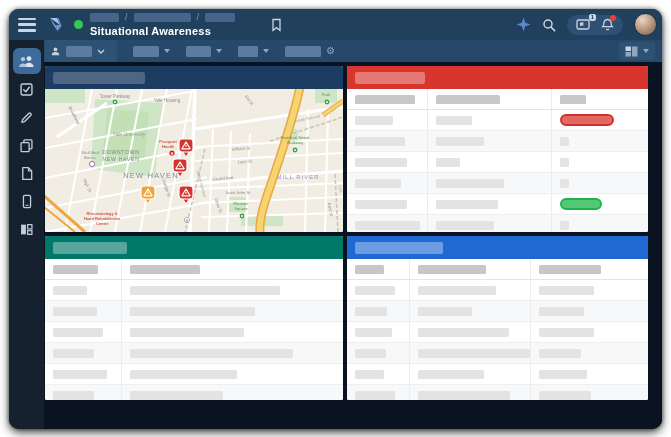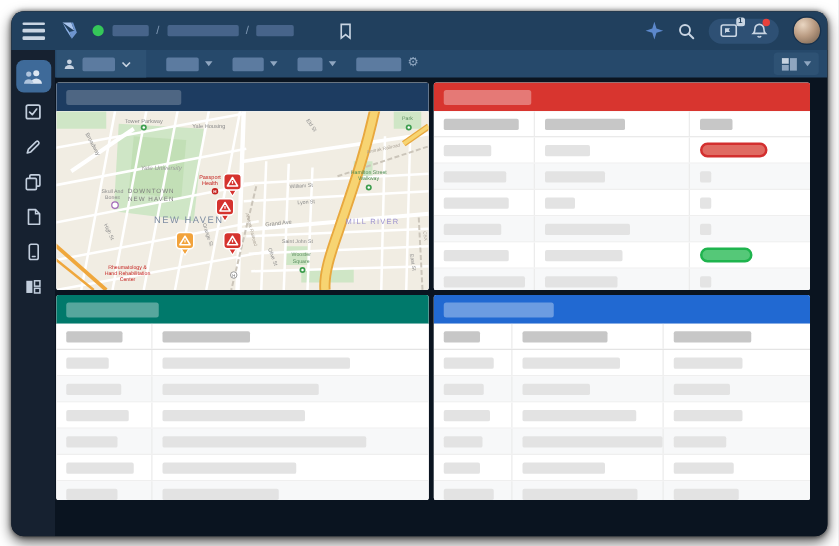--- a/index.html
+++ b/index.html
@@ -83,20 +83,21 @@
     <div class="statusdot"></div>
 
     <div class="titleblock">
       <div class="breadcrumb">
         <div class="crumbbar" style="width:29px"></div>
         <span class="crumbsep">/</span>
         <div class="crumbbar" style="width:57px"></div>
         <span class="crumbsep">/</span>
         <div class="crumbbar" style="width:30px"></div>
       </div>
+      <div class="pagetitle">Situational Awareness</div>
     </div>
 
     <svg class="bookmark" width="11" height="14" viewBox="0 0 11 14">
       <path d="M2,1.5 h7 v11 l-3.5,-2.8 L2,12.5 Z" fill="none" stroke="#C9D5E3" stroke-width="1.3"></path>
     </svg>
 
     <div class="topbar-right">
       <div class="iconbtn">
         <svg width="15" height="15" viewBox="0 0 16 16">
             <polygon points="8,0.5 9.8,6.2 15.5,8 9.8,9.8 8,15.5 6.2,9.8 0.5,8 6.2,6.2" fill="#5C88CC"></polygon>

